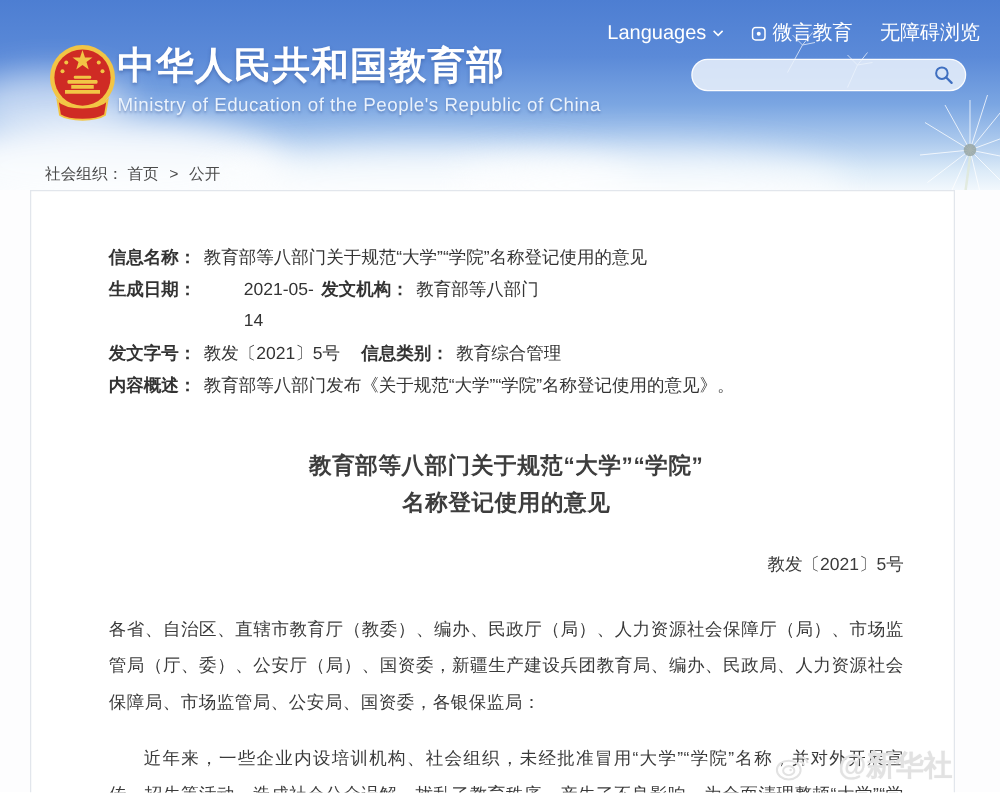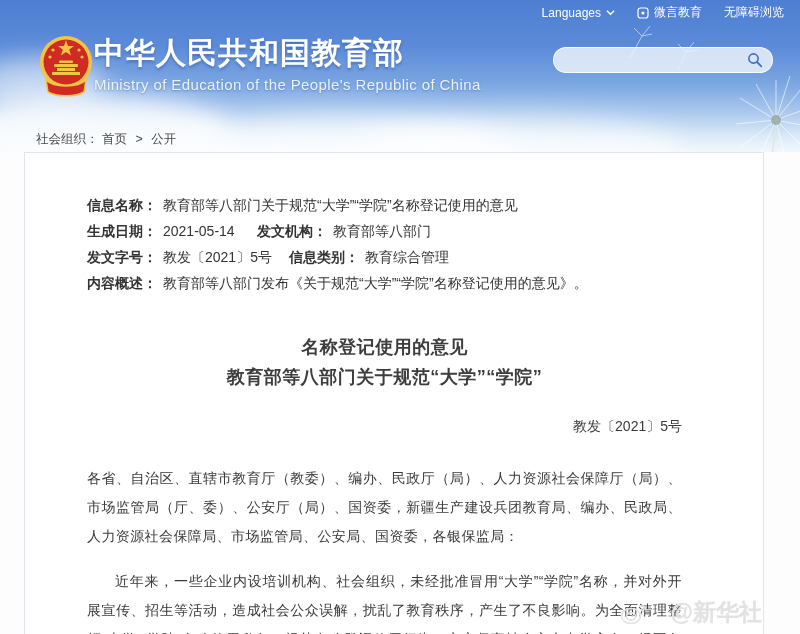--- a/index.html
+++ b/index.html
@@ -14,22 +14,22 @@
   .cloud { position:absolute; background:#ffffff; border-radius:50%; filter:blur(13px); }
   .cl1 { left:-50px; top:96px; width:280px; height:72px; opacity:.85; }
   .cl2 { left:170px; top:116px; width:340px; height:62px; opacity:.7; }
   .cl3 { left:-25px; top:58px; width:130px; height:52px; opacity:.55; }
   .cl4 { right:120px; top:118px; width:320px; height:60px; opacity:.6; }
 
   .dandelion { position:absolute; right:-18px; top:62px; opacity:.85; }
   .seeds { position:absolute; right:90px; top:18px; opacity:.8; }
 
   
-  .topbar { position:absolute; top:4px; right:16px; display:flex; align-items:center;
-    gap:22px; color:#ffffff; font-size:12px; z-index:5; }
+  .topbar { position:absolute; top:16px; right:16px; display:flex; align-items:center;
+    gap:22px; color:#ffffff; font-size:16px; z-index:5; }
   .topbar .item { display:flex; align-items:center; gap:5px; cursor:pointer; }
   .chev { width:9px; height:9px; }
 
   
   .brand { position:absolute; left:38px; top:34px; display:flex; align-items:flex-start; z-index:4; }
   .emblem { width:56px; height:64px; flex:0 0 auto; }
   .brand-text { padding-top:2px; }
   .brand-title { color:#ffffff; font-size:30px; font-weight:bold; letter-spacing:1px;
     text-shadow:0 2px 3px rgba(40,70,140,.45); line-height:34px; }
   .brand-sub { color:#eaf2fc; font-size:15px; letter-spacing:.4px; margin-top:6px;
@@ -43,29 +43,29 @@
     padding:0 6px 0 14px; font-size:12px; color:#2c4f8f; }
   .search .mag { width:16px; height:16px; margin-right:9px; cursor:pointer; flex:0 0 auto; }
 
   
   .breadcrumb { position:absolute; left:36px; top:131px; z-index:6; font-size:12.5px; color:#4a4a4a; }
   .breadcrumb a { color:#4a4a4a; text-decoration:none; cursor:pointer; }
   .breadcrumb .sep { margin:0 5px; color:#4a4a4a; }
 
   
   .panel { position:absolute; left:24px; top:152px; width:740px; height:482px;
-    background:#ffffff; border:1px solid #e2e6ec; border-bottom:none; padding:40px 81px 0 62px; }
+    background:#ffffff; border:1px solid #e2e6ec; border-bottom:none; padding:40px 40px 0 62px; }
 
   .meta { font-size:14px; color:#333333; line-height:25px; }
   .meta .lbl { font-weight:bold; color:#333333; display:inline-block; width:76px; flex:0 0 76px; }
   .mrow { display:flex; align-items:flex-start; margin-bottom:1px; }
   .mcell { display:flex; align-items:flex-start; }
   .c1 { width:202px; flex:0 0 202px; }
   .c1 .val-wrap { width:126px; word-break:break-all; }
-  .c2 { width:170px; flex:0 0 170px; }
+  .c2 { width:170px; flex:0 0 170px;gap:32px; }
 
   .doc-title { margin-top:36px; text-align:center; font-size:18px; font-weight:bold;
     color:#3d3d3d; line-height:30px; letter-spacing:.5px; }
   .doc-number { margin-top:26px; text-align:right; font-size:14px; color:#3a3a3a; }
 
   .doc-body { margin-top:28px; font-size:14px; color:#3a3a3a; line-height:29px;
     letter-spacing:.4px; text-align:justify; }
   .doc-body p.indent { text-indent:2em; margin-top:16px; }
 
   
@@ -198,22 +198,22 @@
           <span>教育综合管理</span>
         </div>
       </div>
       <div class="mrow">
         <span class="lbl">内容概述：</span>
         <span>教育部等八部门发布《关于规范“大学”“学院”名称登记使用的意见》。</span>
       </div>
     </div>
 
     <div class="doc-title">
+      <div>教育部等八部门关于规范“大学”“学院”</div>
       <div>名称登记使用的意见</div>
-      <div>教育部等八部门关于规范“大学”“学院”</div>
     </div>
 
     <div class="doc-number">教发〔2021〕5号</div>
 
     <div class="doc-body">
       <p>各省、自治区、直辖市教育厅（教委）、编办、民政厅（局）、人力资源社会保障厅（局）、市场监管局（厅、委）、公安厅（局）、国资委，新疆生产建设兵团教育局、编办、民政局、人力资源社会保障局、市场监管局、公安局、国资委，各银保监局：</p>
       <p class="indent">近年来，一些企业内设培训机构、社会组织，未经批准冒用“大学”“学院”名称，并对外开展宣传、招生等活动，造成社会公众误解，扰乱了教育秩序，产生了不良影响。为全面清理整顿“大学”“学院”名称使用乱象，规范名称登记使用行为，牢牢坚守社会主义办学方向，经国务院同意，现提出如下意见。</p>
     </div>
 
   </div>

